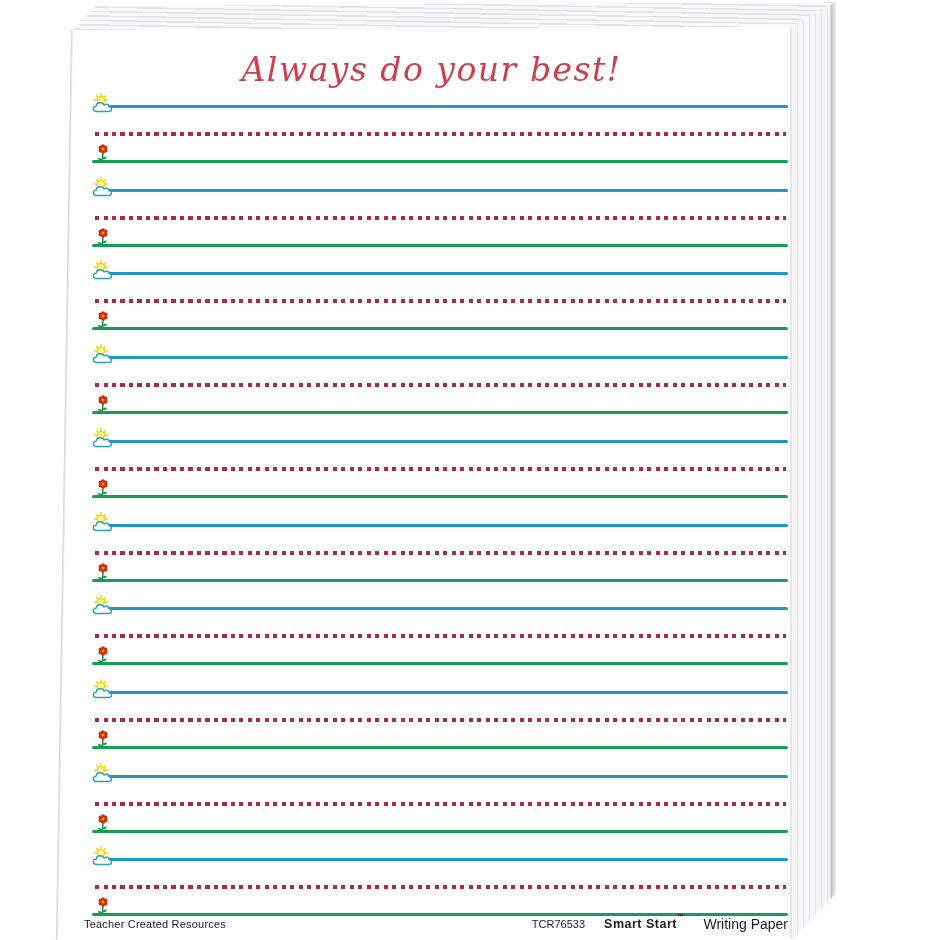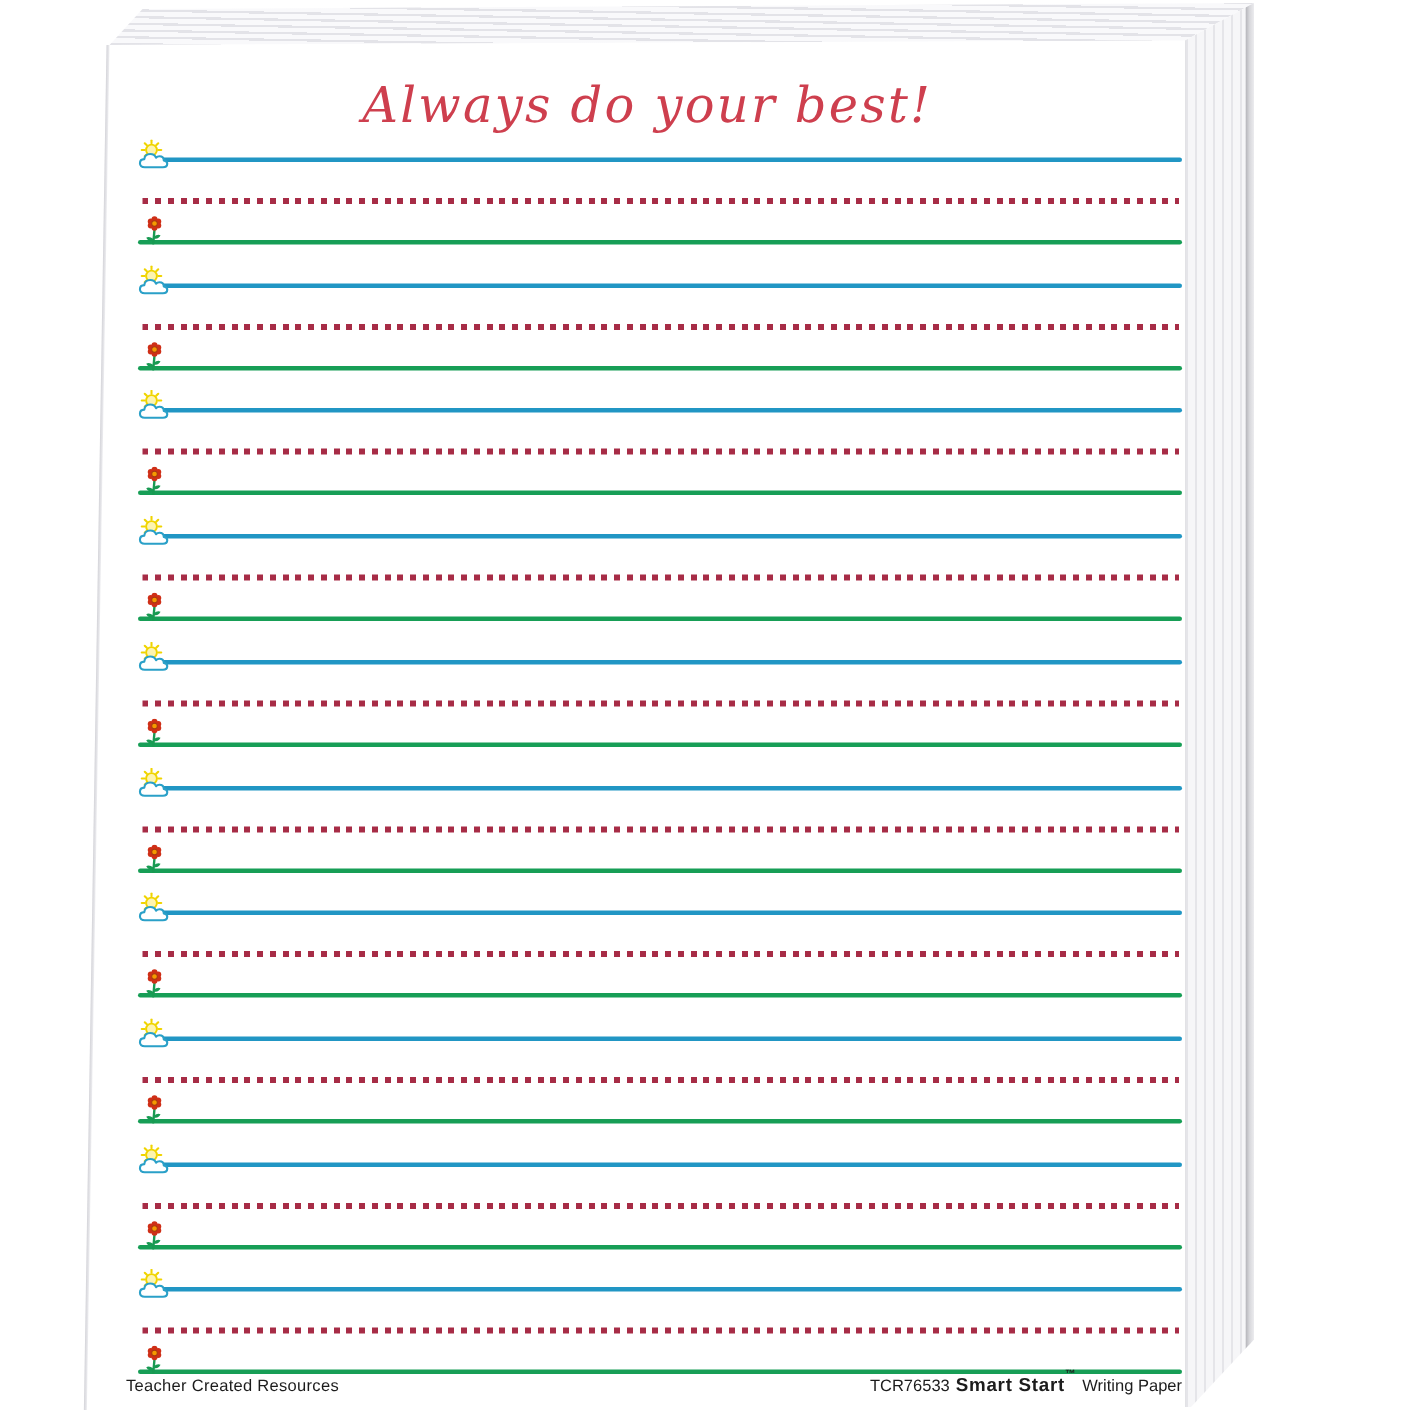--- a/index.html
+++ b/index.html
@@ -58,26 +58,26 @@
   .sun-cloud{position:absolute;left:0;top:2px;width:24px;height:22px;z-index:2;}
   .flower{position:absolute;left:3px;top:53px;width:16px;height:19px;z-index:2;}
 
   
   .footer-left{
     position:absolute;left:84px;top:918px;
     font-size:11px;color:#1c1c1c;letter-spacing:0.2px;
   }
   .footer-right{
     position:absolute;right:152px;top:916px;
-    display:flex;align-items:flex-end;gap:4px;color:#1c1c1c;
+    display:flex;align-items:center;gap:19px;color:#1c1c1c;
   }
   .footer-code{font-size:11px;}
   .footer-brand{font-family:Liberation Sans, sans-serif;font-weight:bold;font-size:12.5px;letter-spacing:0.5px;}
   .footer-tm{font-size:7px;vertical-align:super;position:relative;top:-4px;}
-  .footer-suffix{font-size:11px;}
+  .footer-suffix{font-size:14px;}
 </style>
 </head>
 <body>
 
 <div class="scene">
 
   <div class="stack-top"></div>
   <div class="stack-right"></div>
 
   <div class="page">

